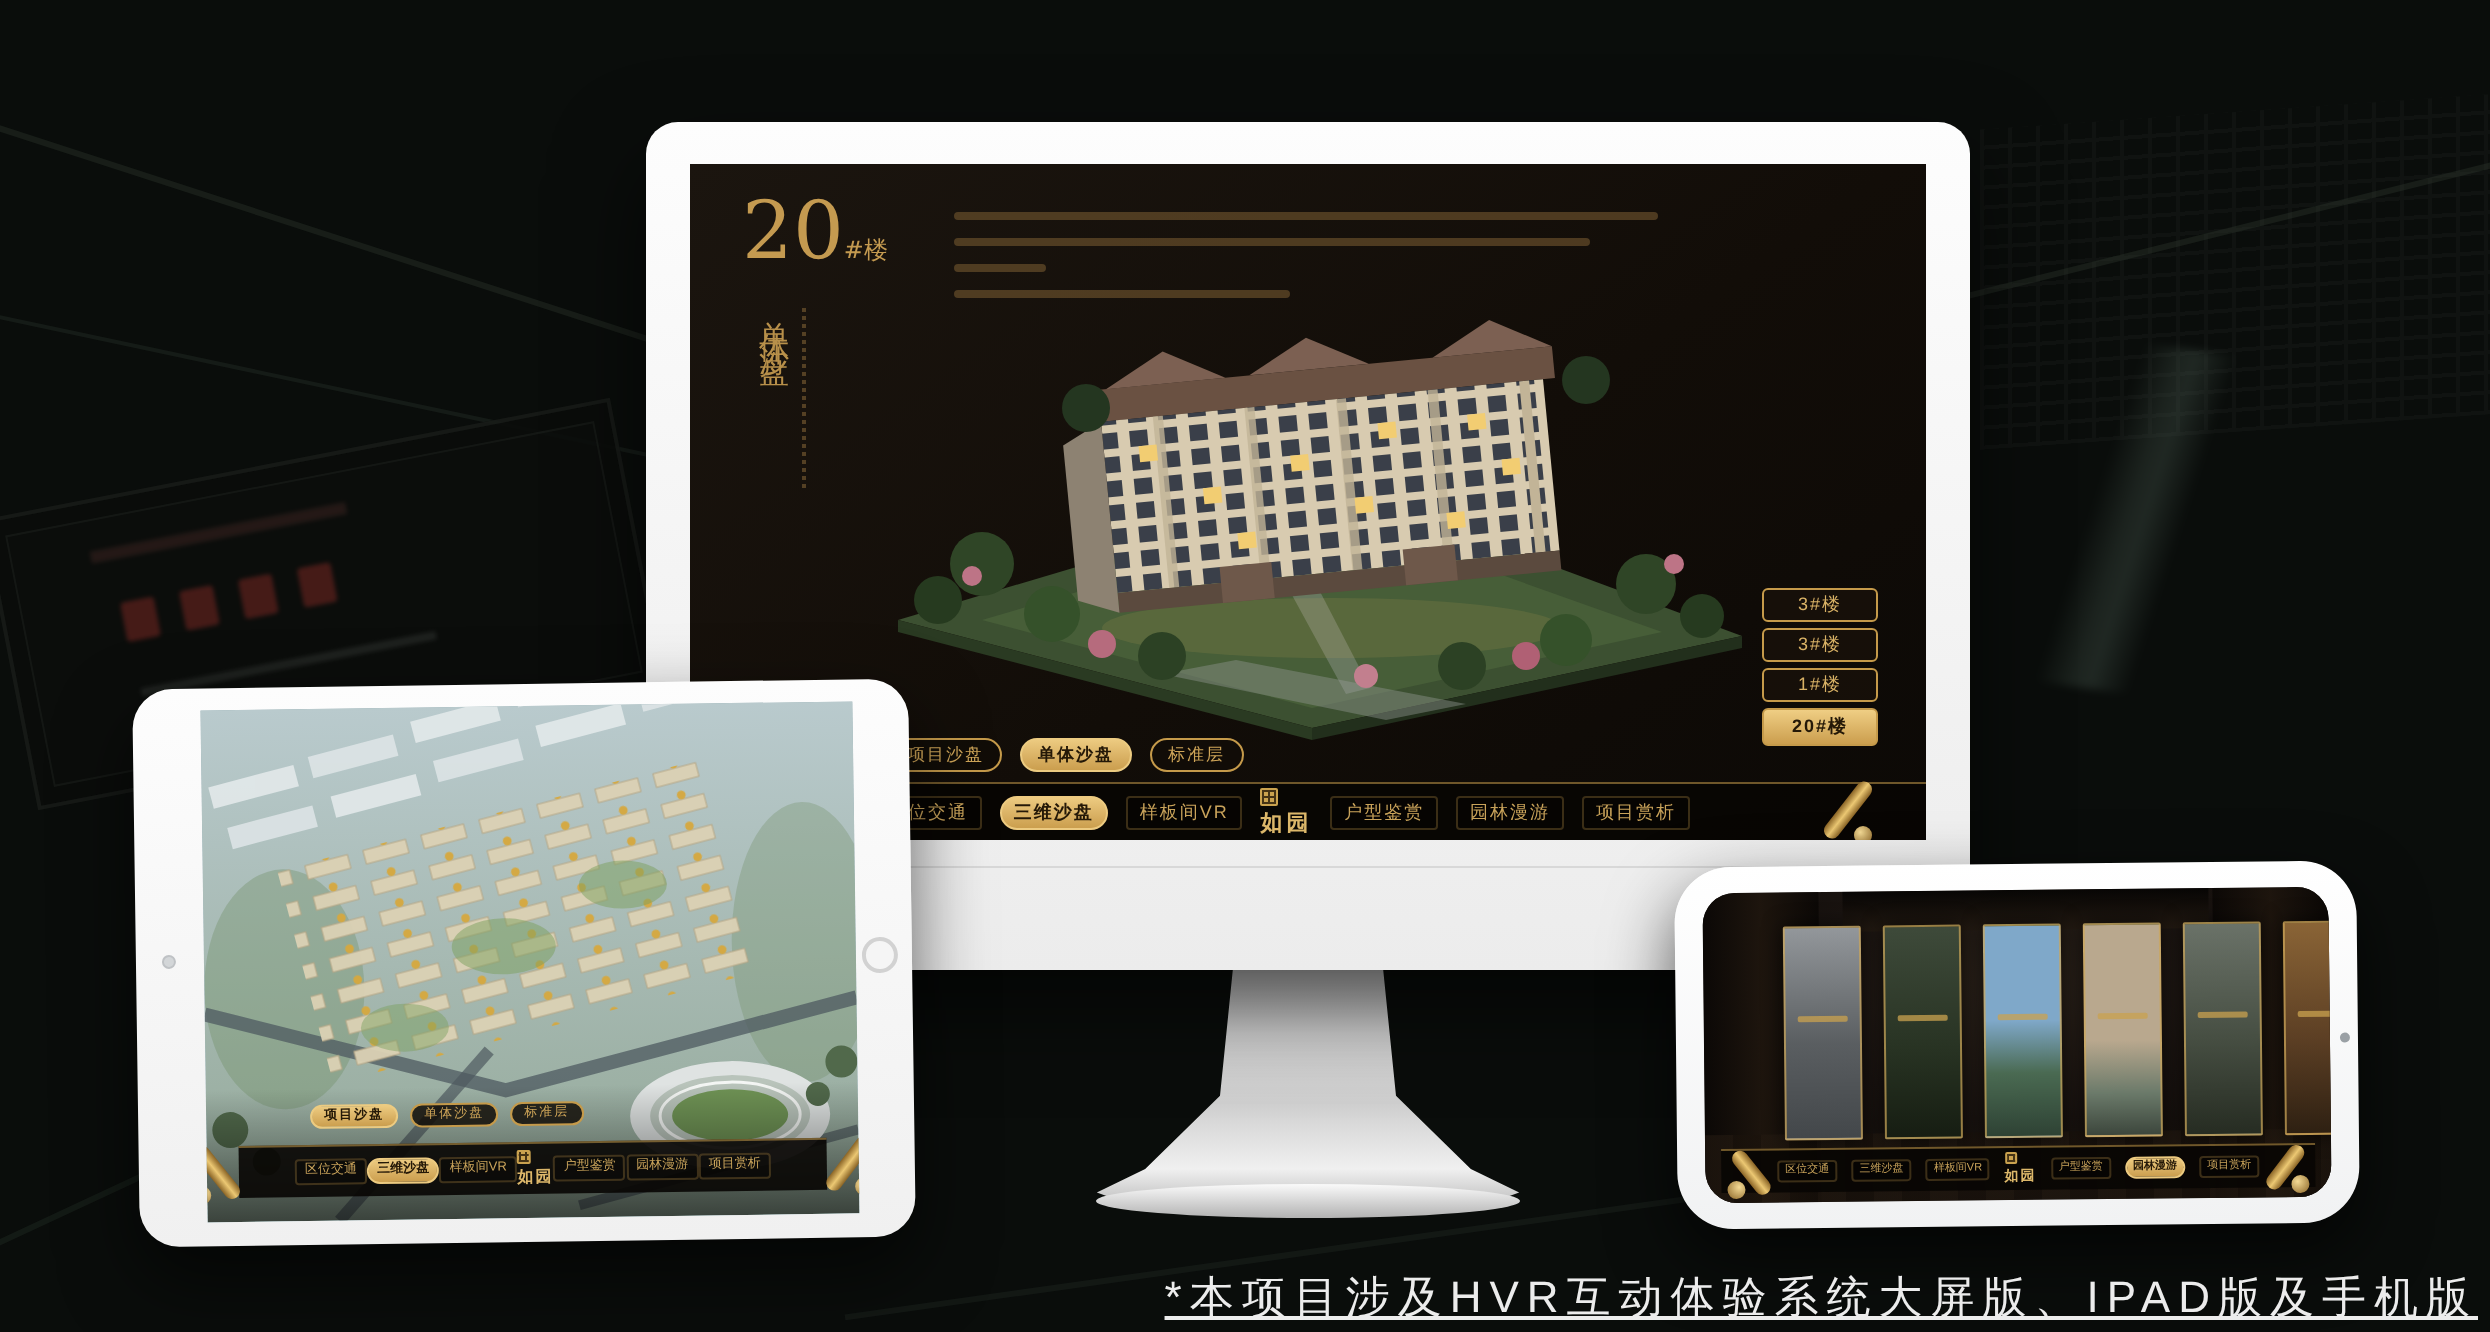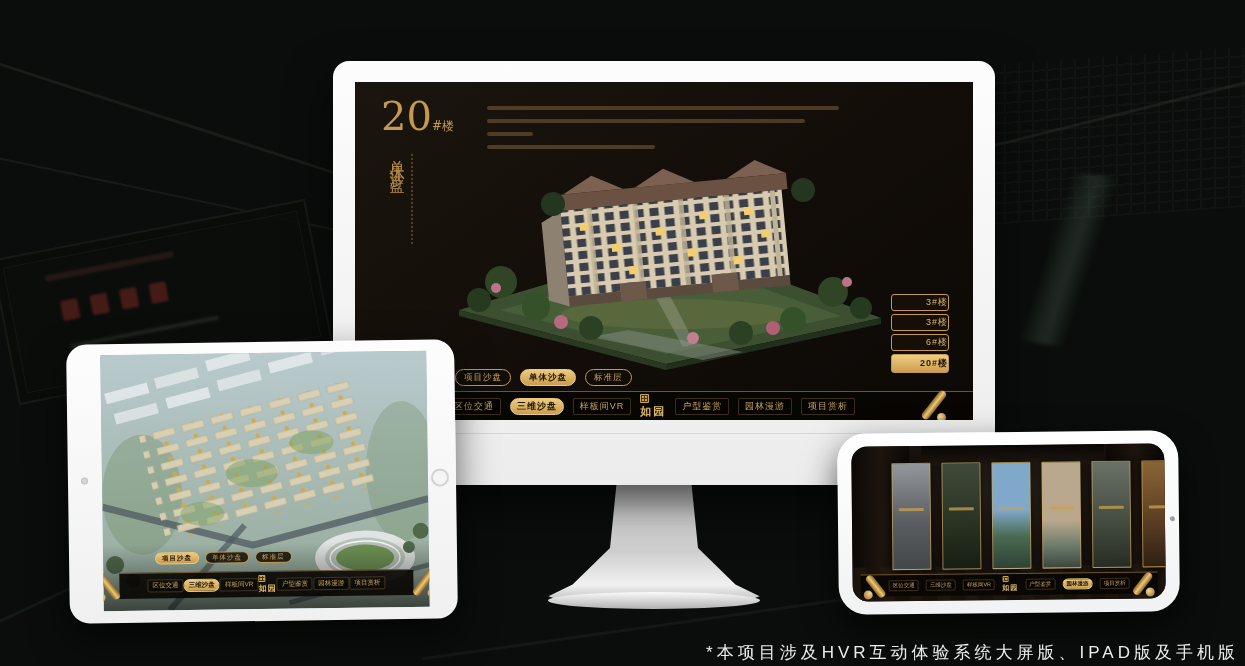--- a/index.html
+++ b/index.html
@@ -24,22 +24,22 @@
     background:#5d211d; opacity:.8; filter:blur(1px); border-radius:2px; }
   .bg-placard .row1 { position:absolute; left:48px; top:24px; width:130px; height:6px;
     background:#3a2320; opacity:.6; filter:blur(1px); }
   .bg-placard .row3 { position:absolute; left:60px; top:96px; width:150px; height:4px;
     background:#2c2f2c; opacity:.7; filter:blur(1px); }
 
   
   .page-title { position:absolute; top:2px; left:0; right:0; height:56px; line-height:56px;
     text-align:center; color:#ffffff; font-size:42px; font-weight:bold; letter-spacing:12px;
     font-family:"DejaVu Sans", sans-serif; }
-  .footnote { position:absolute; right:6px; bottom:2px; color:#ececec; font-size:17px;
-    letter-spacing:4px; }
+  .footnote { position:absolute; right:6px; bottom:2px; color:#ececec; font-size:22px;
+    letter-spacing:4px;text-decoration:underline; }
 
   
   .pill { display:inline-block; border:1px solid #c59a4a; color:#cfa558;
     background:rgba(18,13,7,.85); border-radius:9px; font-size:8.5px; line-height:1;
     padding:3px 8px; letter-spacing:1px; white-space:nowrap; }
   .pill.active { background:linear-gradient(#ecca80,#cb9e4e); color:#241807; font-weight:bold;
     border-color:#eccb81; }
   .navbar { position:absolute; background:rgba(8,6,3,.9);
     border-top:1px solid rgba(196,154,74,.55); display:flex; align-items:center;
     justify-content:space-between; }
@@ -60,42 +60,42 @@
     transform:rotate(38deg); }
   .scroll-icon .cap { position:absolute; width:9px; height:9px; border-radius:50%;
     background:radial-gradient(circle at 35% 35%, #f4da95, #8a6426); bottom:0; right:1px; }
 
   
   .monitor-stand { position:absolute; left:544px; top:483px; width:220px; height:118px;
     background:linear-gradient(180deg,#bdbdbd,#d9d9d9 28%,#cfcfcf 58%,#f0f0f0 86%,#c2c2c2);
     clip-path:polygon(33% 0,67% 0,70% 55%,87% 86%,98% 96%,92% 100%,8% 100%,2% 96%,13% 86%,30% 55%); }
   .monitor-base { position:absolute; left:548px; top:592px; width:212px; height:17px;
     border-radius:50%; background:linear-gradient(#fafafa,#b2b2b2); }
-  .monitor-body { position:absolute; left:333px; top:61px; width:662px; height:424px;
+  .monitor-body { position:absolute; left:323px; top:61px; width:662px; height:424px;
     border-radius:16px; background:linear-gradient(#fdfdfd,#ececec);
     box-shadow:0 20px 45px rgba(0,0,0,.6); }
   .monitor-chinline { position:absolute; left:0; right:0; top:372px; height:1px; background:#d8d8d8; }
   .m-screen { position:absolute; left:22px; top:21px; width:618px; height:338px;
     background:linear-gradient(145deg,#1b150f, #120d08 55%, #0c0906); overflow:hidden; }
 
   .m-headline { position:absolute; left:26px; top:14px; color:#c49a50;
     font-family:"DejaVu Serif", serif; }
   .m-headline .num { font-size:40px; line-height:1; }
   .m-headline .unit { font-size:12px; }
   .m-vert { position:absolute; left:32px; top:66px; writing-mode:vertical-rl;
     color:#b8904a; font-size:15px; letter-spacing:6px; font-family:"DejaVu Serif", serif; }
   .m-vert-en { position:absolute; left:56px; top:70px; width:2px; height:92px;
     background:repeating-linear-gradient(0deg,#7d5f33 0 2px, transparent 2px 4px); opacity:.6; }
   .txtblock { position:absolute; left:132px; top:24px; }
   .txtline { height:4px; background:#7d5f33; opacity:.55; border-radius:2px; margin-bottom:9px; }
 
   .bld-col { position:absolute; left:536px; top:212px; width:58px; display:flex;
     flex-direction:column; gap:3px; }
   .bld-btn { border:1px solid #c59a4a; color:#d9b266; background:rgba(24,17,9,.85);
-    border-radius:3px; font-size:9px; line-height:1; text-align:right; padding:3px 0;
+    border-radius:3px; font-size:9px; line-height:1; text-align:center; padding:3px 0;
     letter-spacing:1px; }
   .bld-btn.active { background:linear-gradient(#efce84,#cb9e4e); color:#241807;
     font-weight:bold; padding:4px 0; }
 
   .m-pills { position:absolute; left:100px; top:287px; display:flex; gap:9px; }
   .m-nav { left:0; right:0; bottom:0; height:29px; padding:0 118px 0 92px; font-size:9px; }
   .m-nav .nav-logo { font-size:11px; }
   .m-nav .seal { width:9px; height:9px; }
   .m-scroll { right:26px; top:-4px; height:34px; }
 
@@ -240,21 +240,21 @@
         <circle cx="120" cy="190" r="7" fill="#b66b7d"></circle>
         <circle cx="252" cy="206" r="6" fill="#c27f8e"></circle>
         <circle cx="332" cy="196" r="7" fill="#b06074"></circle>
         <circle cx="55" cy="156" r="5" fill="#bd7486"></circle>
         <circle cx="406" cy="150" r="5" fill="#bd7486"></circle>
       </svg>
 
       <div class="bld-col">
         <div class="bld-btn">3#楼</div>
         <div class="bld-btn">3#楼</div>
-        <div class="bld-btn">6#楼</div>
+        <div class="bld-btn">1#楼</div>
         <div class="bld-btn active">20#楼</div>
       </div>
 
       <div class="m-pills">
         <span class="pill">项目沙盘</span>
         <span class="pill active">单体沙盘</span>
         <span class="pill">标准层</span>
       </div>
 
       <div class="navbar m-nav">

